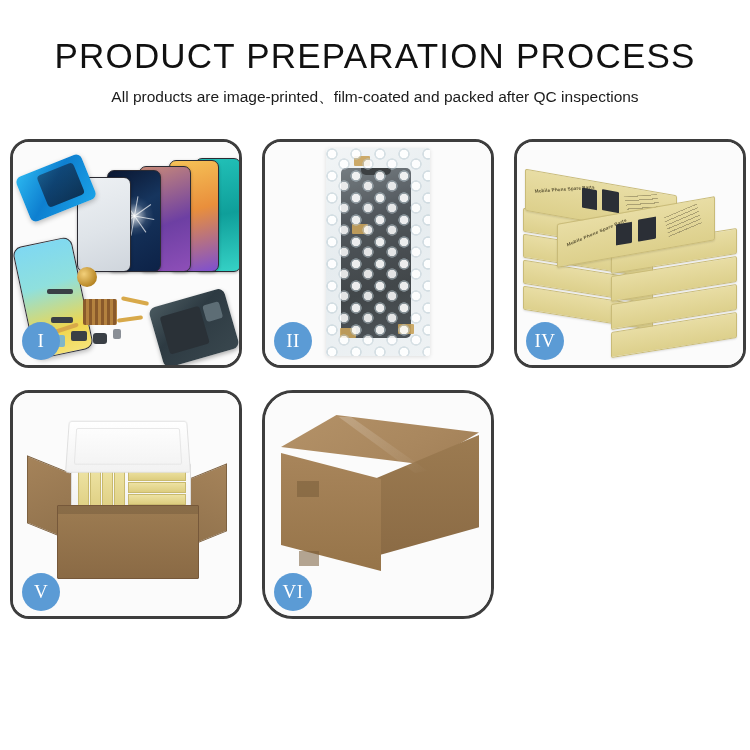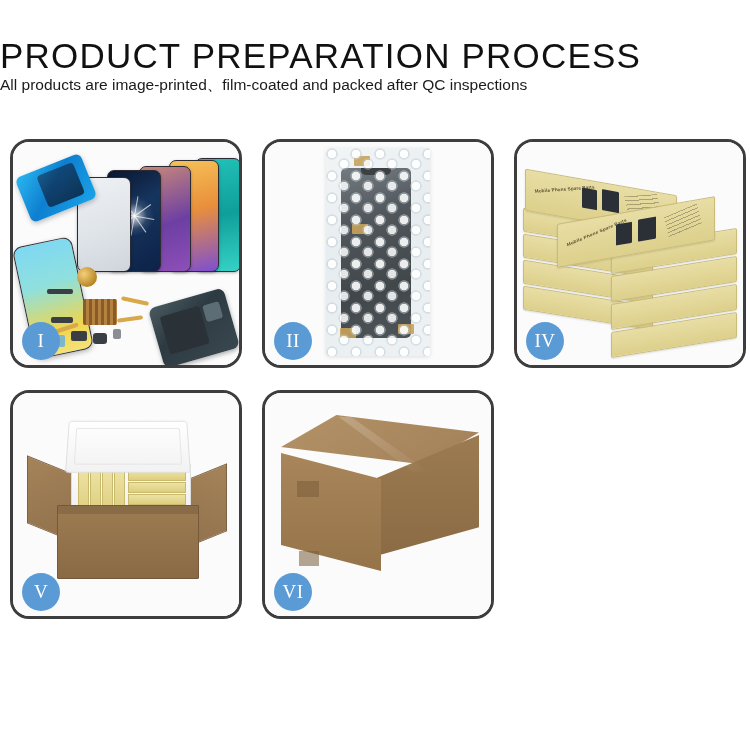--- a/index.html
+++ b/index.html
@@ -6,30 +6,31 @@
   body{
     width:750px;height:750px;
     background:#ffffff;
     font-family:"Liberation Sans", sans-serif;
     overflow:hidden;
     position:relative;
   }
   .page{width:750px;height:750px;position:relative;}
 
   
-  .header{padding-top:38px;text-align:left;}
+  .header{padding-top:38px;text-align:center;}
   .title{
     font-size:35px;
     letter-spacing:1.2px;
     color:#111111;
     font-weight:400;
     line-height:1.05;
     white-space:nowrap;
   }
   .subtitle{
+    margin-top:12px;
     font-size:15.5px;
     color:#1b1b1b;
     font-weight:400;
     white-space:nowrap;
   }
 
   
   .grid{
     position:absolute;
     left:10px; top:139px;
@@ -268,21 +269,21 @@
   }
   .foamlid:after{
     content:"";position:absolute;inset:7px;border:1px solid #e6e6e6;border-radius:2px;
   }
   .ybar{
     position:absolute;background:linear-gradient(to bottom,#ede2a2,#ddcd7f);
     border:1px solid #c9ba6e;
   }
 
   
-  .p6{background:#fdfdfd;}
+  .p6{background:#fdfdfd;border-radius:31px;}
   .ship{position:absolute;left:16px;top:22px;width:198px;height:180px;}
   .sTop{
     position:absolute;left:0;top:0;width:198px;height:80px;
     background:linear-gradient(150deg,#b49268 0%,#a9875e 55%,#9d7b53 100%);
     clip-path:polygon(28% 0%,100% 22%,72% 62%,0% 40%);
   }
   .sFront{
     position:absolute;left:0;top:38px;width:100px;height:118px;
     background:linear-gradient(to bottom,#a8855b,#967449);
     clip-path:polygon(0% 0%,100% 22%,100% 100%,0% 78%);

